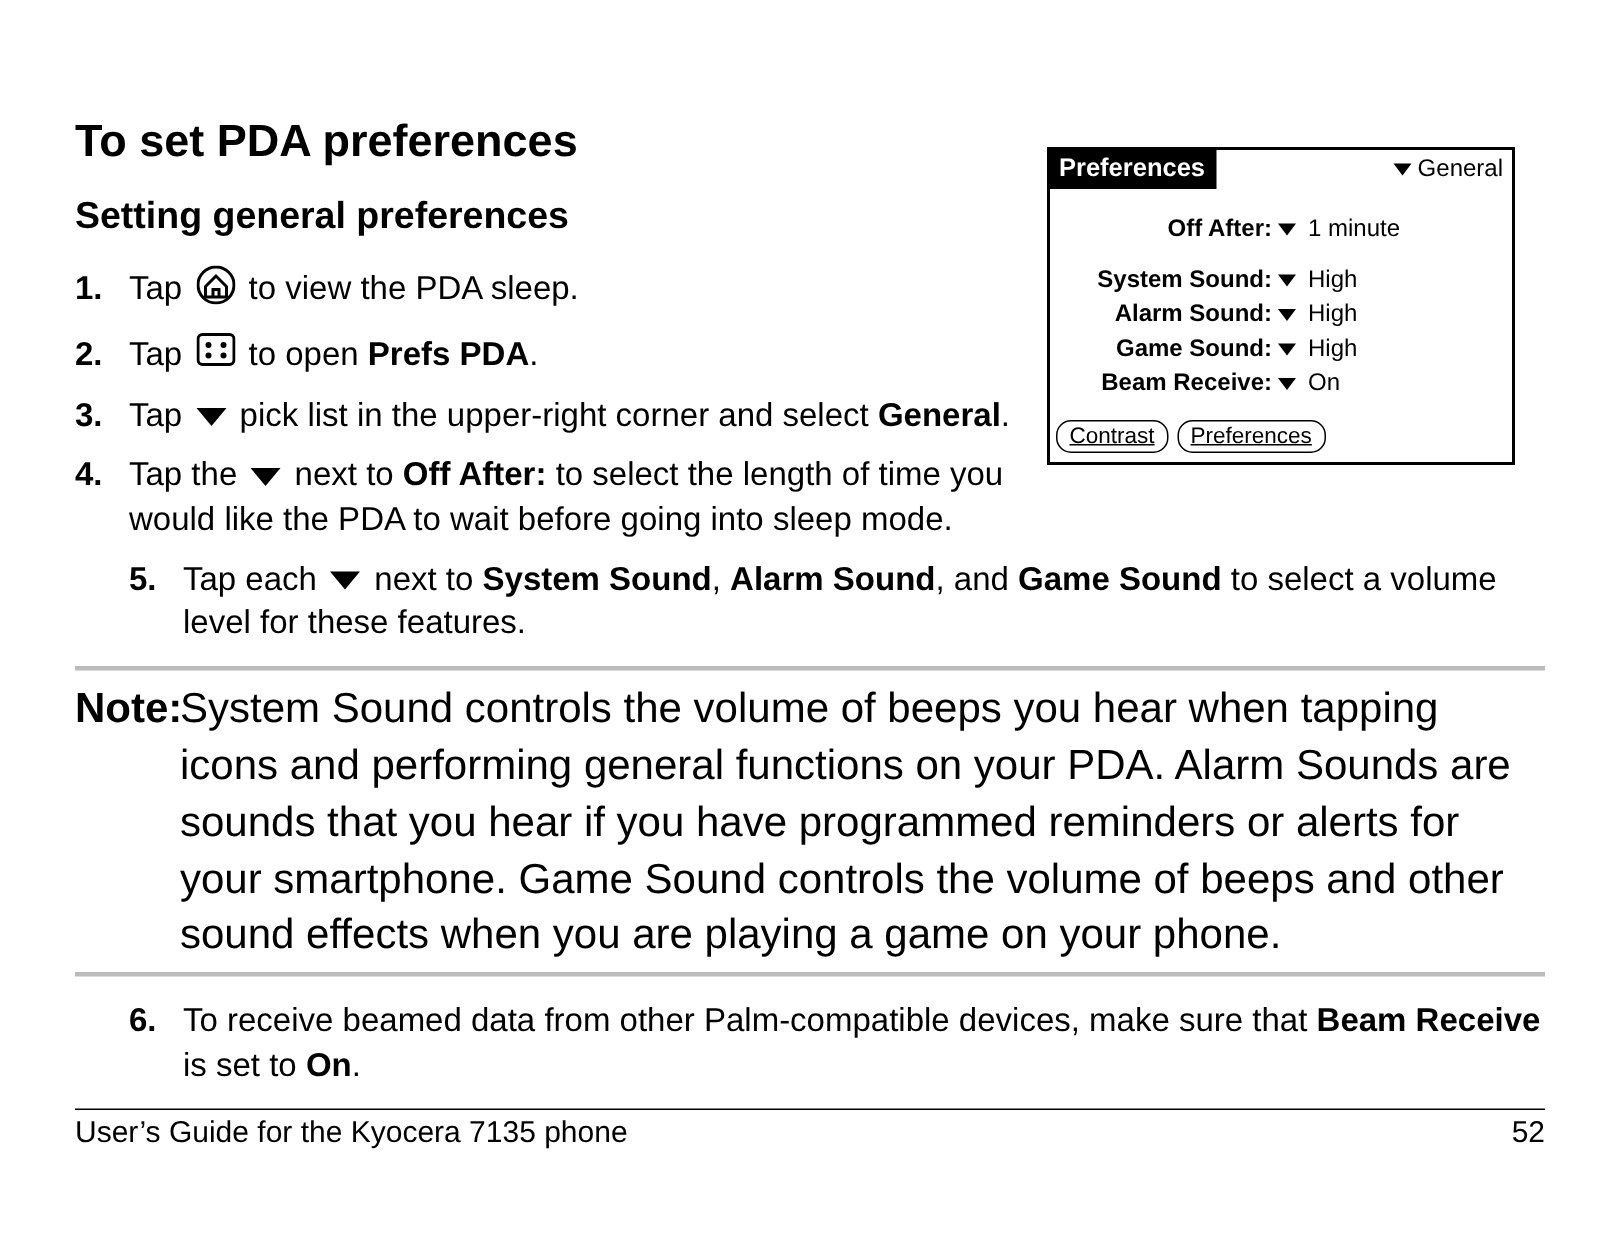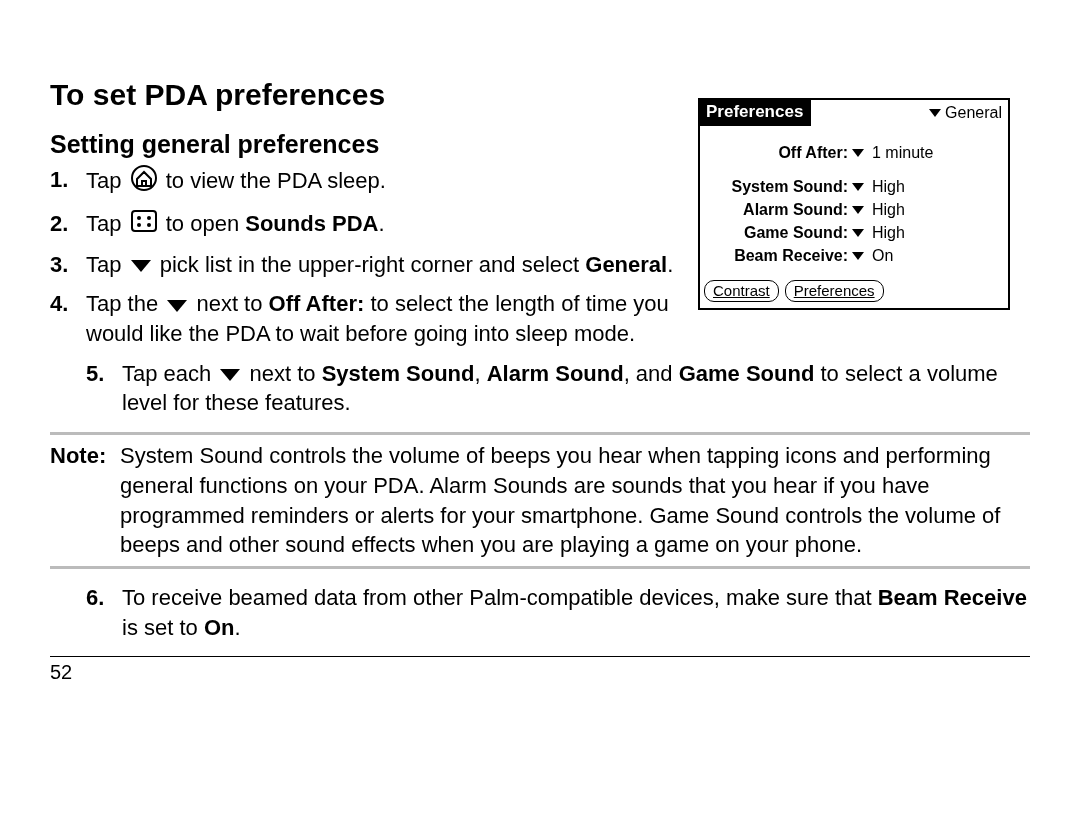--- a/index.html
+++ b/index.html
@@ -17,21 +17,21 @@
     position: relative;
   }
   h1.title {
     font-size: 30px;
     font-weight: bold;
     margin: 0 0 18px 0;
   }
   h2.subtitle {
     font-size: 25px;
     font-weight: bold;
-    margin: 0 0 6px 0;
+    margin: 0 0 18px 0;
   }
   .content-with-figure {
     display: grid;
     grid-template-columns: 1fr 332px;
     column-gap: 18px;
     align-items: start;
   }
   ol.steps {
     margin: 0;
     padding: 0;
@@ -69,21 +69,21 @@
     border-right: 10px solid transparent;
     border-top: 12px solid #000;
     vertical-align: middle;
     margin: 0 3px;
   }
   .note-block {
     margin-top: 14px;
     border-top: 3px solid #bbb;
     border-bottom: 3px solid #bbb;
     padding: 6px 0;
-    font-size: 22px;
+    font-size: 28px;
     line-height: 1.35;
     display: grid;
     grid-template-columns: 70px 1fr;
   }
   .note-block .label { font-weight: bold; }
   .step6 {
     margin-top: 14px;
     font-size: 22px;
     line-height: 1.35;
     display: grid;
@@ -205,21 +205,21 @@
             <span class="inline-icon">
               <svg class="apps-icon-svg" viewBox="0 0 26 22">
                 <rect x="1" y="1" width="24" height="20" rx="3" fill="none" stroke="#000" stroke-width="2"></rect>
                 <circle cx="8" cy="8" r="2" fill="#000"></circle>
                   <circle cx="18" cy="8" r="2" fill="#000"></circle>
                 <circle cx="8" cy="15" r="2" fill="#000"></circle>
                   <circle cx="18" cy="15" r="2" fill="#000"></circle>
               </svg>
             </span>
             <span> to open </span>
-            <span class="bold">Sounds PDA</span><span>.</span>
+            <span class="bold">Prefs PDA</span><span>.</span>
           </span>
         </li>
 
         <li>
           <span class="num">3.</span>
           <span>
             <span>Tap </span>
             <span class="tri-down"></span>
             <span> pick list in the upper-right corner and select </span>
             <span class="bold">General</span><span>.</span>
@@ -304,15 +304,16 @@
     <span class="num">6.</span>
     <span>
       <span>To receive beamed data from other Palm-compatible devices, make sure that </span>
       <span class="bold">Beam Receive</span>
       <span> is set to </span>
       <span class="bold">On</span><span>.</span>
     </span>
   </div>
 
   <div class="footer">
+    <span>User’s Guide for the Kyocera 7135 phone</span>
     <span>52</span>
   </div>
 </div>
 
 </body></html>

